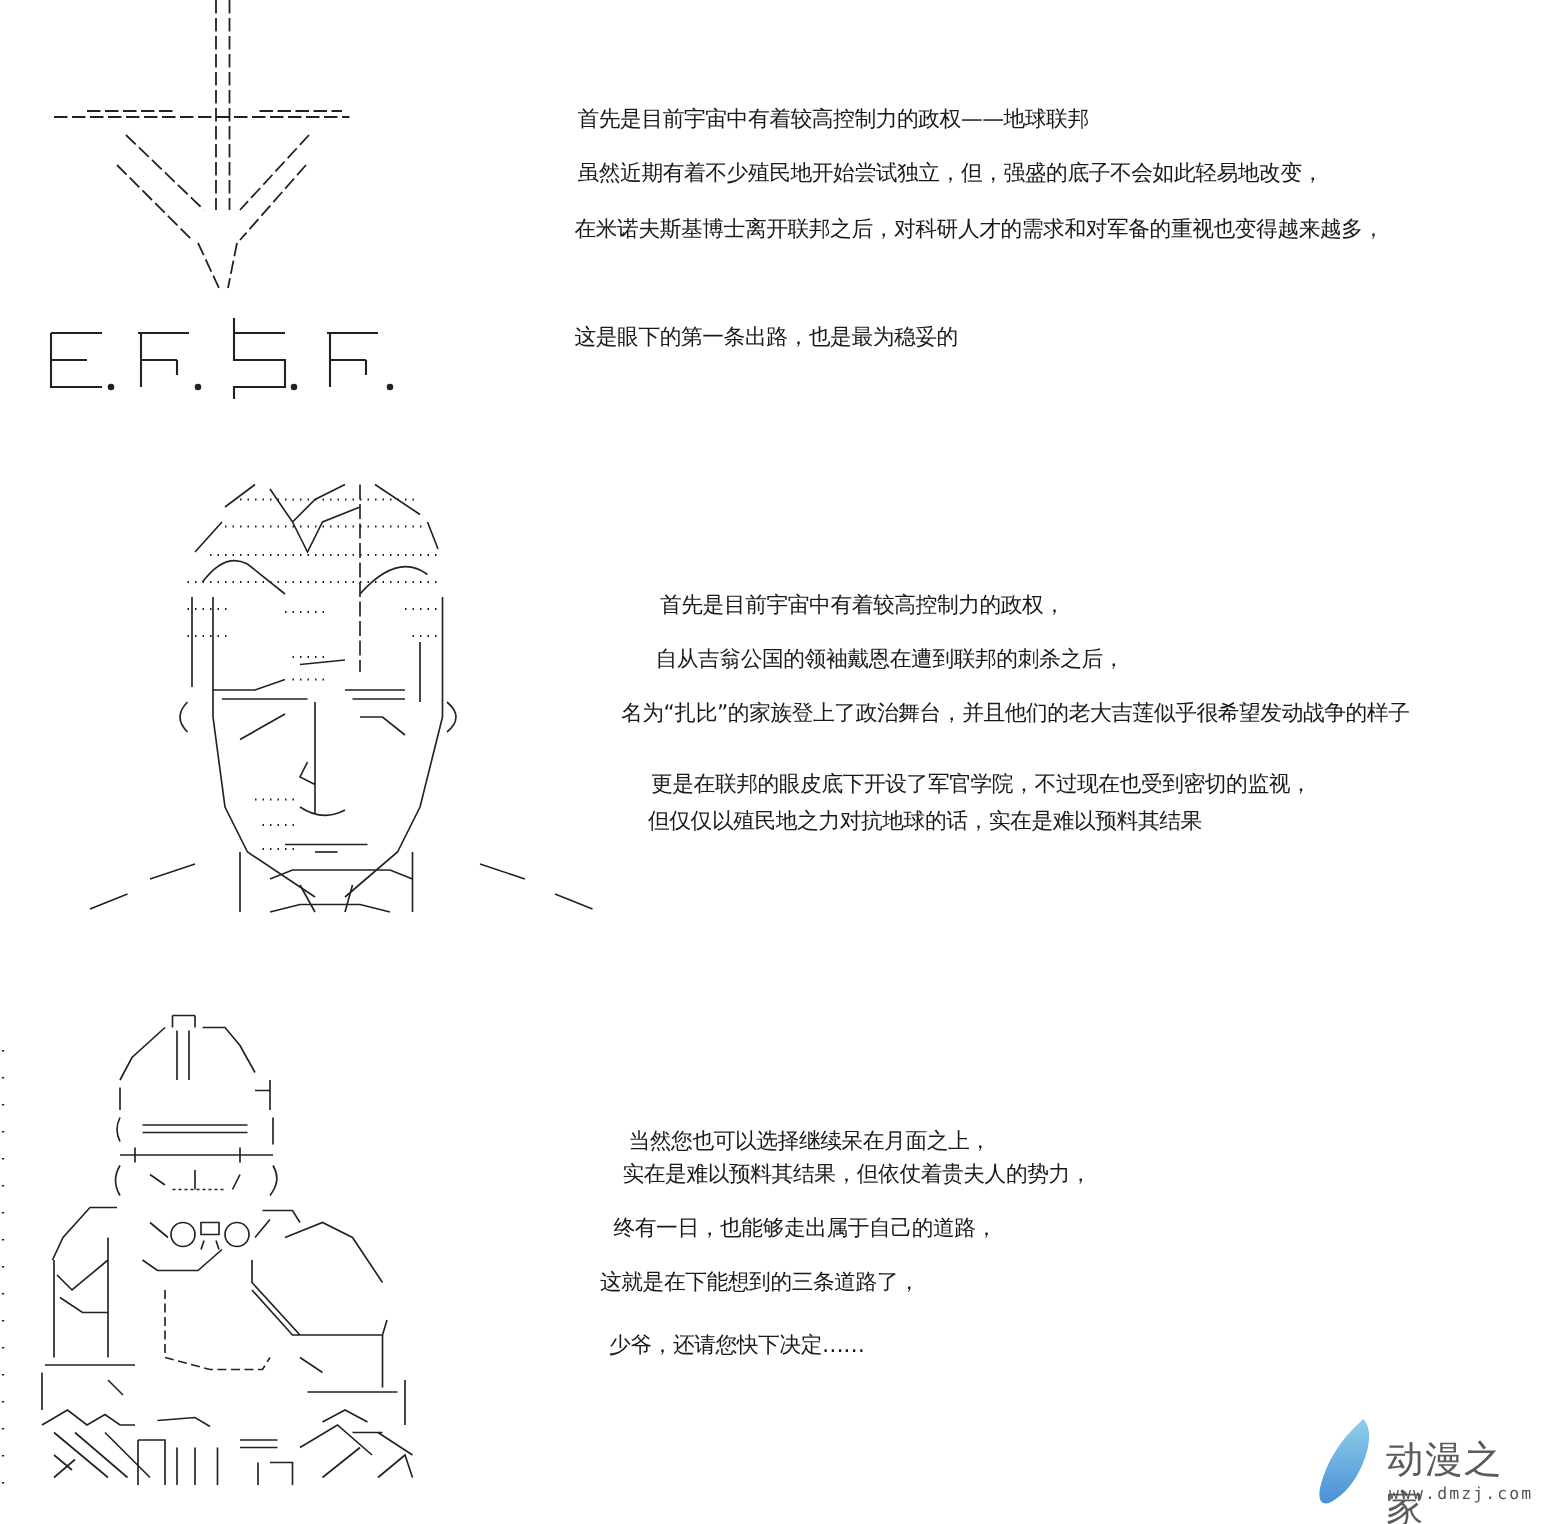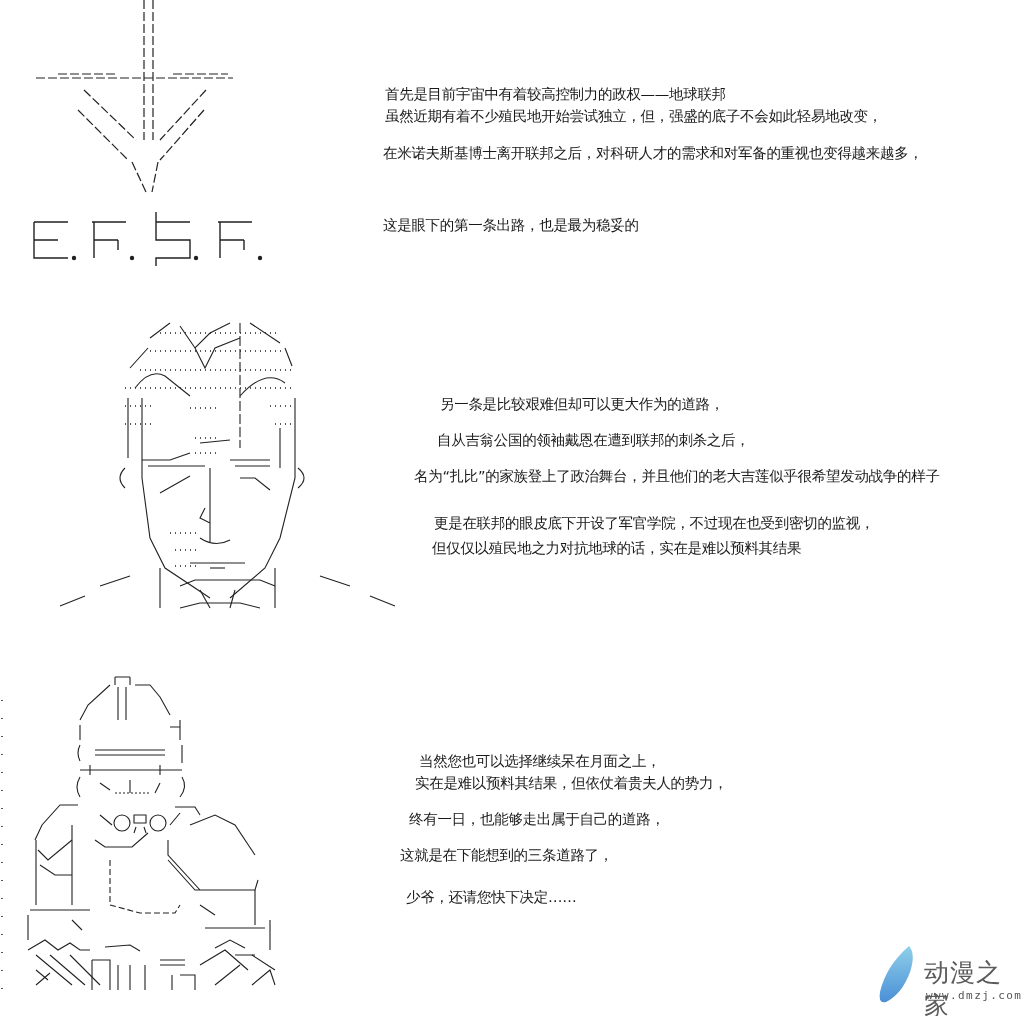--- a/index.html
+++ b/index.html
@@ -42,21 +42,21 @@
       <circle cx="104" cy="258" r="1.5" fill="#222"></circle>
       <path d="M128 212 V222 M128 222 H162 M128 222 V240 H162 V258 H128 V266"></path>
       <circle cx="168" cy="258" r="1.5" fill="#222"></circle>
       <path d="M190 222 H224 M192 222 V258 M192 240 H216 M216 240 V250"></path>
       <circle cx="232" cy="258" r="1.5" fill="#222"></circle>
     </g>
   </svg>
 </div>
 
 <div class="text-block" style="left:0; top:0;">
-  <div class="line" style="left:385px; top:71px;margin-top:14px;">首先是目前宇宙中有着较高控制力的政权——地球联邦</div>
+  <div class="line" style="left:385px; top:71px;">首先是目前宇宙中有着较高控制力的政权——地球联邦</div>
   <div class="line" style="left:385px; top:107px;">虽然近期有着不少殖民地开始尝试独立，但，强盛的底子不会如此轻易地改变，</div>
   <div class="line" style="left:383px; top:144px;">在米诺夫斯基博士离开联邦之后，对科研人才的需求和对军备的重视也变得越来越多，</div>
   <div class="line" style="left:383px; top:180px;margin-top:36px;">这是眼下的第一条出路，也是最为稳妥的</div>
 </div>
 
 <div class="art" style="left:30px; top:318px;">
   <svg width="390" height="300" viewBox="0 0 390 300" fill="none" stroke="#222" stroke-width="1.1">
 
     <path d="M120 20 L140 5 M220 5 L250 25 M100 50 L118 30 M255 30 L262 48"></path>
     <path d="M150 8 L165 30 L180 15 L200 5 M165 30 L175 50 L185 30 L210 20"></path>
@@ -99,21 +99,21 @@
     <path d="M130 250 V290 M245 250 V290"></path>
 
     <path d="M70 268 L100 258 M290 258 L320 268 M30 288 L55 278 M340 278 L365 288"></path>
     <path d="M150 268 L165 262 L230 262 L245 268"></path>
     <path d="M150 290 L170 285 L210 285 L230 290"></path>
     <path d="M170 272 L180 290 M205 272 L200 290"></path>
   </svg>
 </div>
 
 <div class="text-block" style="left:0; top:0;">
-  <div class="line" style="left:440px; top:395px;">另一条是比较艰难但却可以更大作为的道路，</div>
+  <div class="line" style="left:440px; top:395px;">首先是目前宇宙中有着较高控制力的政权，</div>
   <div class="line" style="left:437px; top:431px;text-align:right;">自从吉翁公国的领袖戴恩在遭到联邦的刺杀之后，</div>
   <div class="line" style="left:414px; top:467px;">名为“扎比”的家族登上了政治舞台，并且他们的老大吉莲似乎很希望发动战争的样子</div>
   <div class="line" style="left:434px; top:514px;">更是在联邦的眼皮底下开设了军官学院，不过现在也受到密切的监视，</div>
   <div class="line" style="left:432px; top:539px;text-align:right;">但仅仅以殖民地之力对抗地球的话，实在是难以预料其结果</div>
 </div>
 
 <div class="art" style="left:0px; top:665px;">
   <svg width="290" height="335" viewBox="0 0 290 335" fill="none" stroke="#222" stroke-width="1.1">
 
     <g stroke-dasharray="1 17" stroke-width="1.5">

